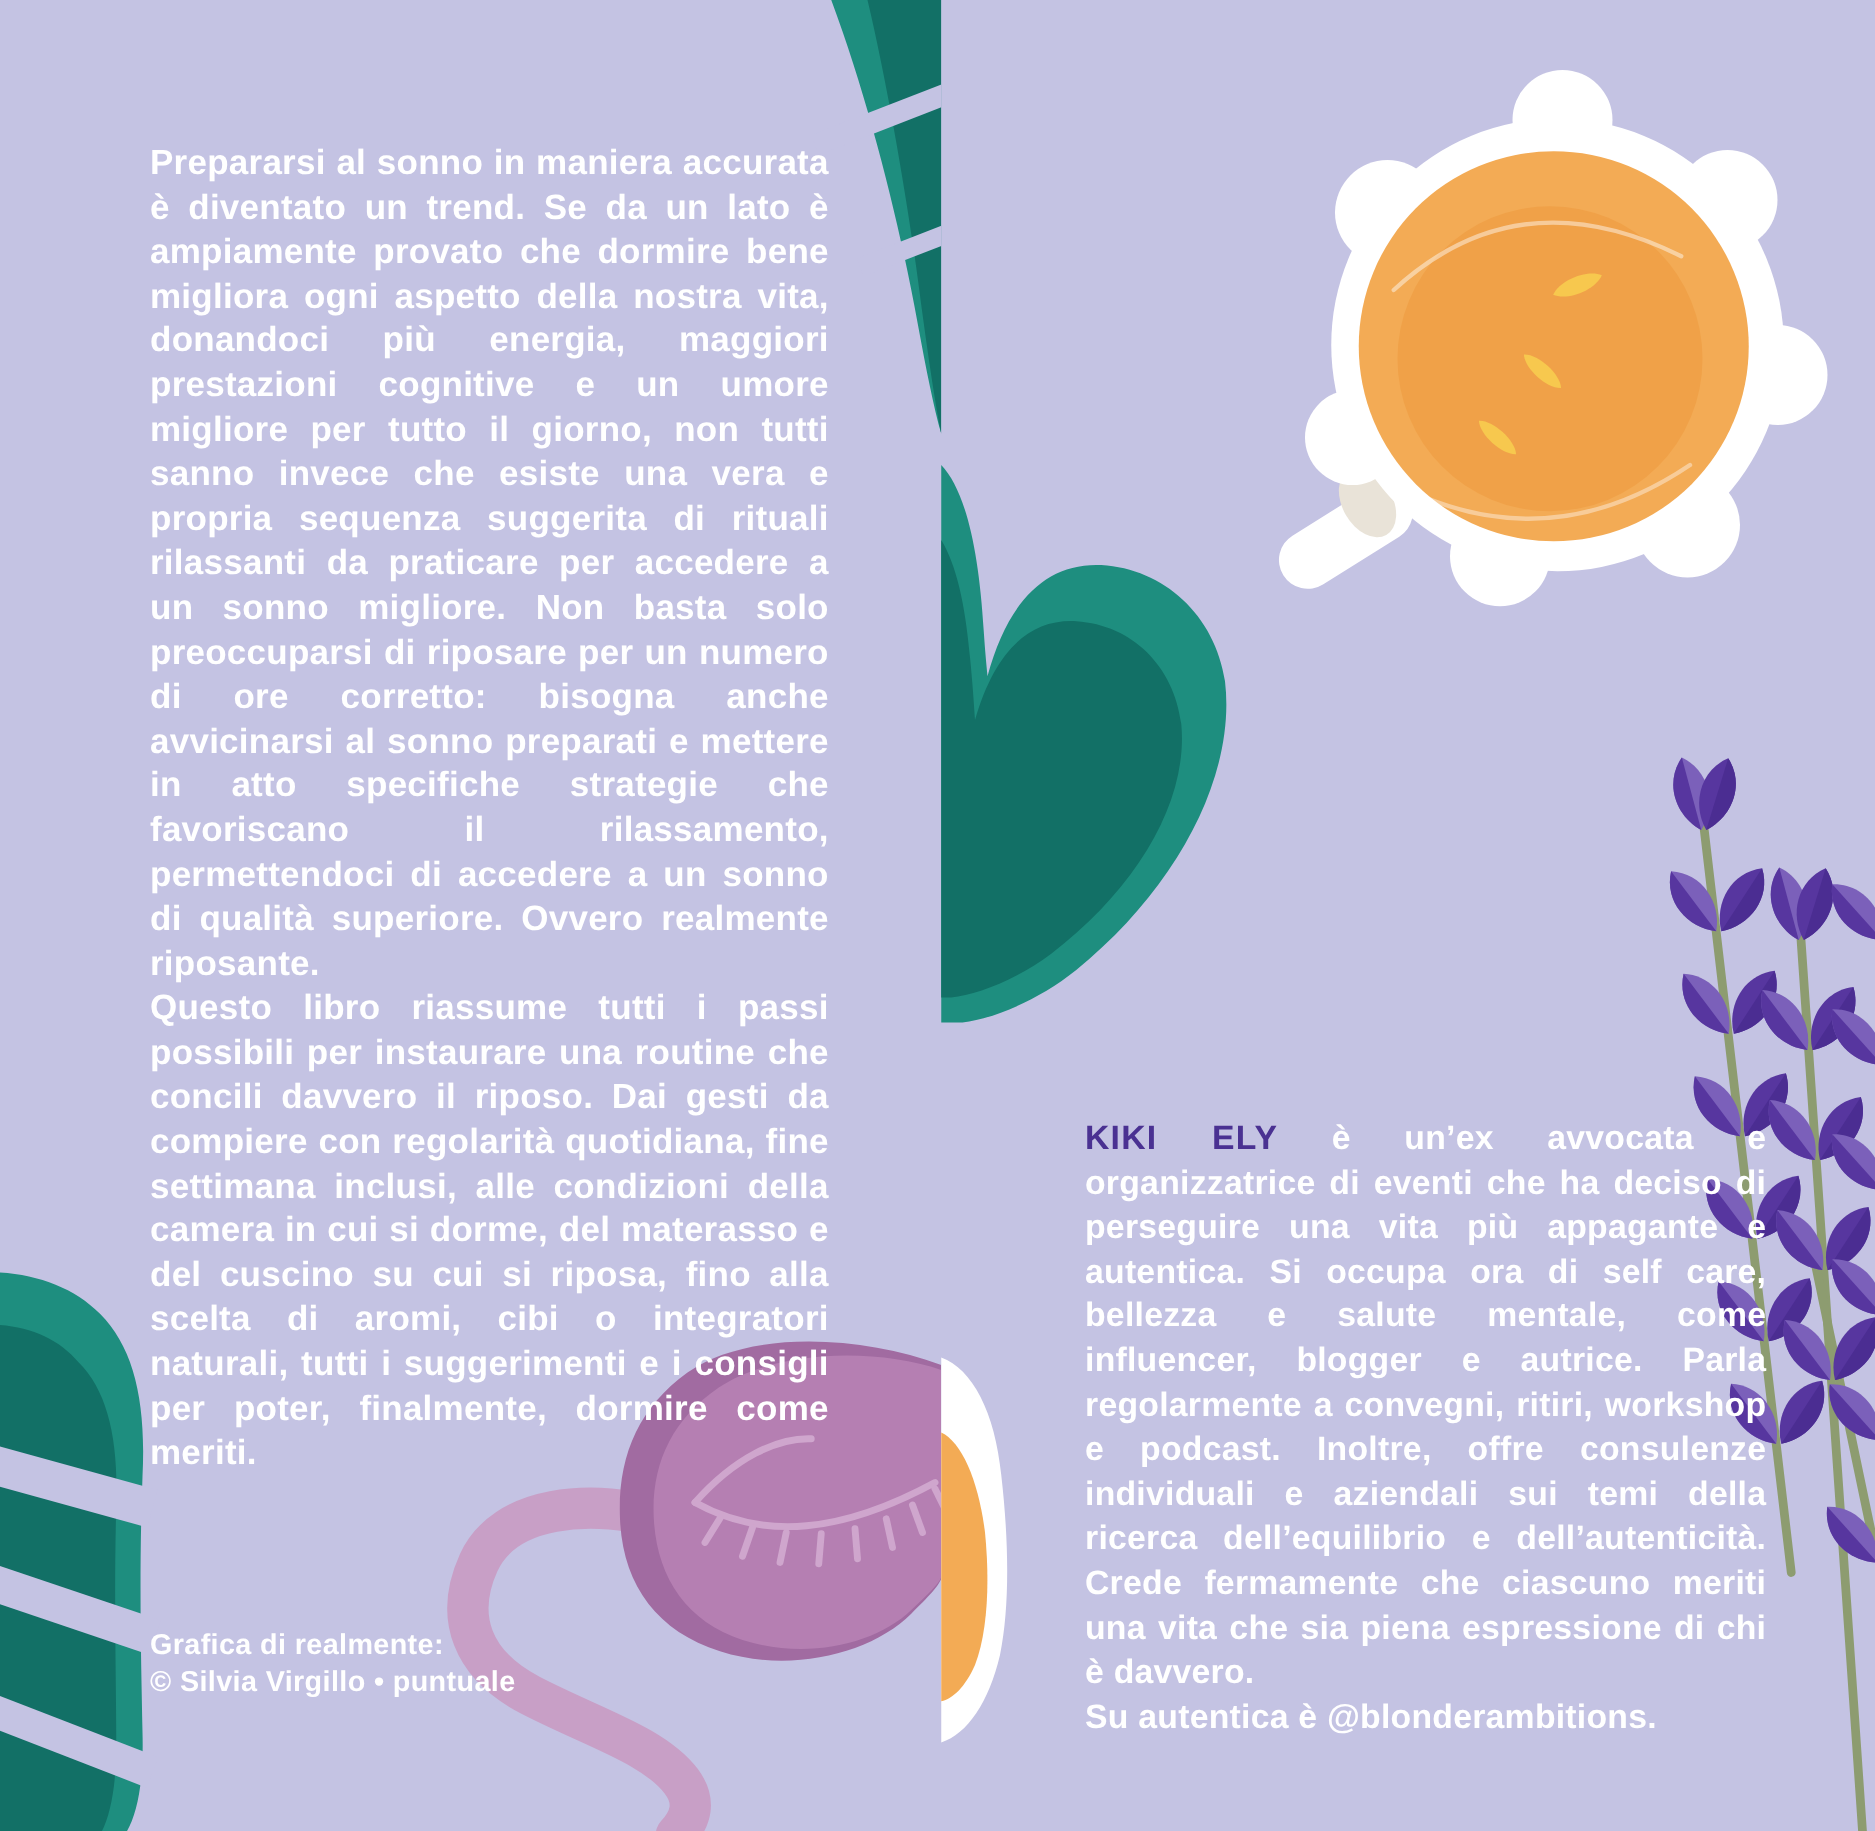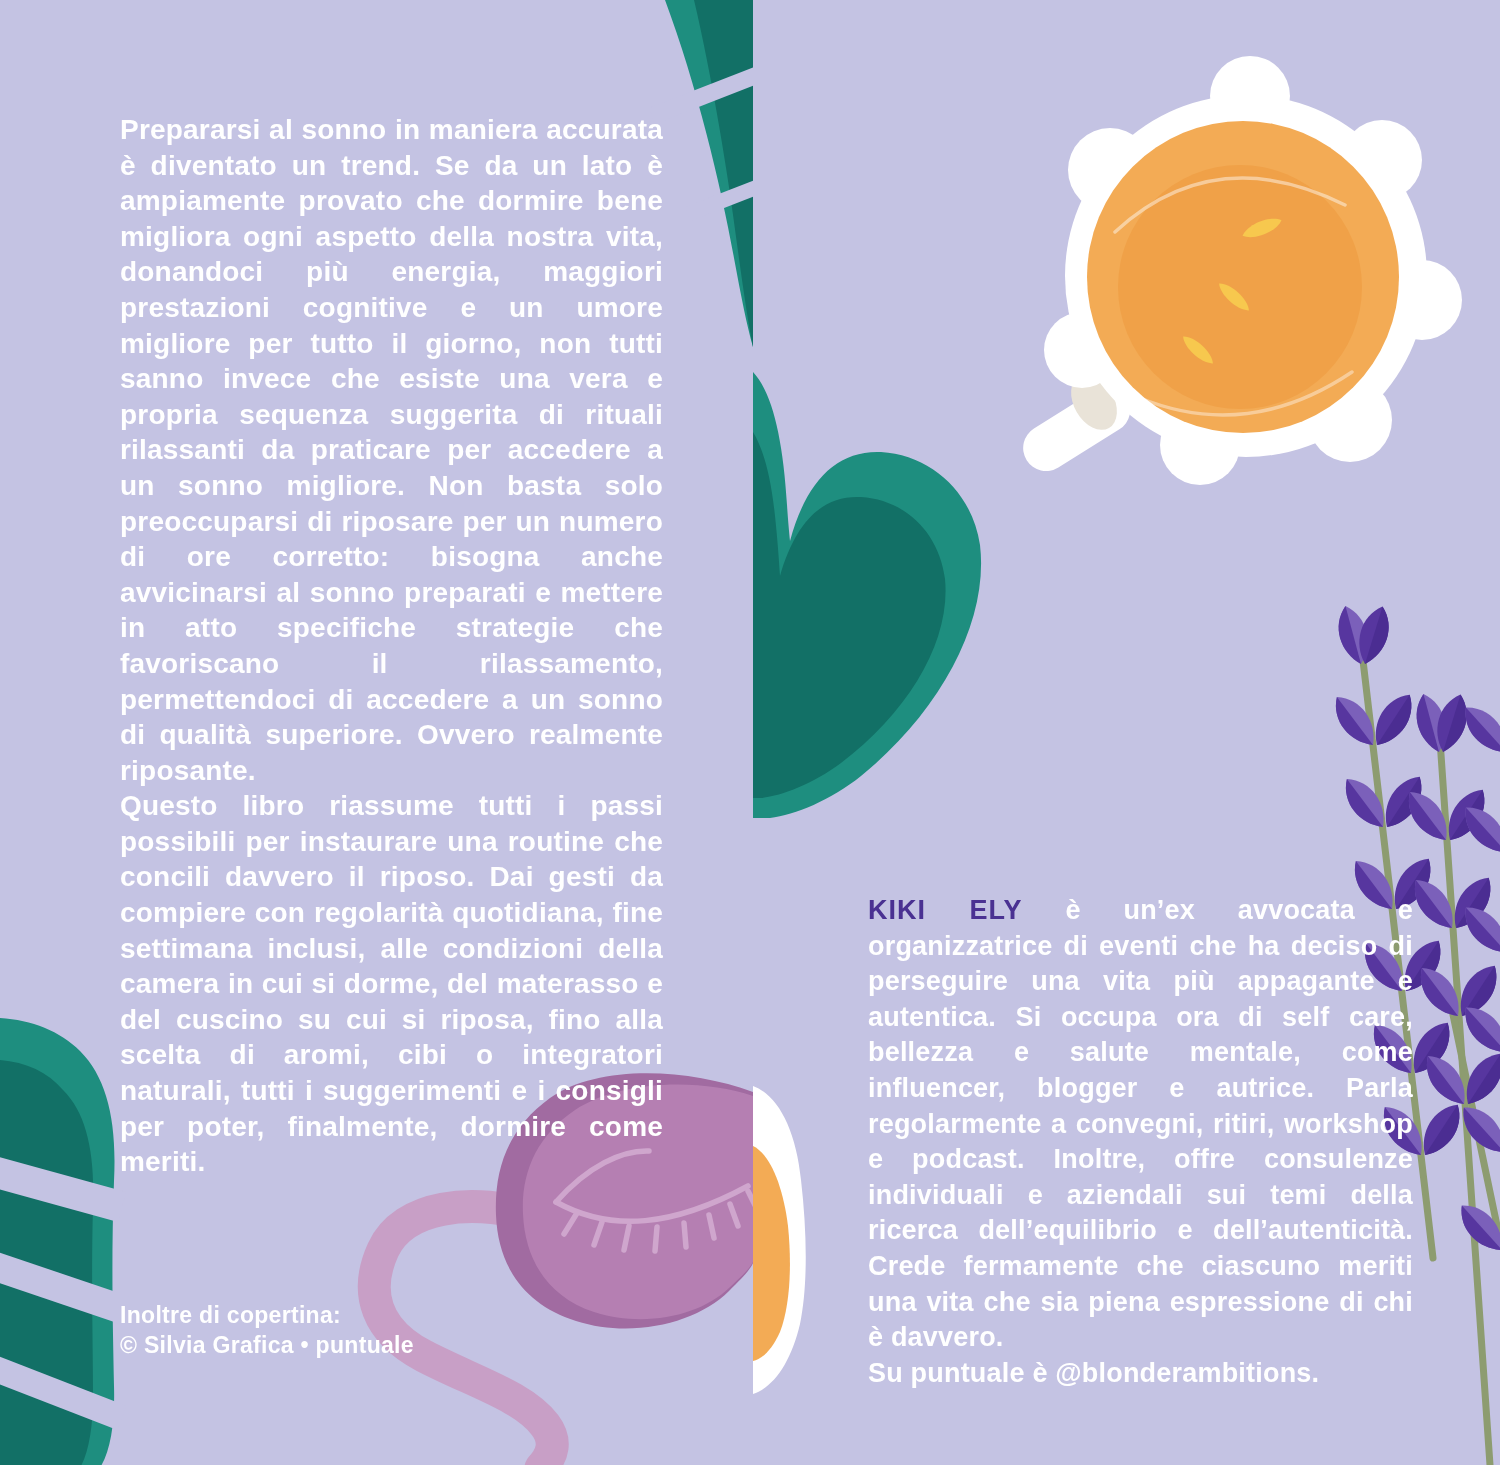--- a/index.html
+++ b/index.html
@@ -181,21 +181,21 @@
   </g>
 </svg>
 
 <div class="textlayer">
   <div class="flap-copy">
     <p>Prepararsi al sonno in maniera accurata è diventato un trend. Se da un lato è ampiamente provato che dormire bene migliora ogni aspetto della nostra vita, donandoci più energia, maggiori prestazioni cognitive e un umore migliore per tutto il giorno, non tutti sanno invece che esiste una vera e propria sequenza suggerita di rituali rilassanti da praticare per accedere a un sonno migliore. Non basta solo preoccuparsi di riposare per un numero di ore corretto: bisogna anche avvicinarsi al sonno preparati e mettere in atto specifiche strategie che favoriscano il rilassamento, permettendoci di accedere a un sonno di qualità superiore. Ovvero realmente riposante.</p>
     <p>Questo libro riassume tutti i passi possibili per instaurare una routine che concili davvero il riposo. Dai gesti da compiere con regolarità quotidiana, fine settimana inclusi, alle condizioni della camera in cui si dorme, del materasso e del cuscino su cui si riposa, fino alla scelta di aromi, cibi o integratori naturali, tutti i suggerimenti e i consigli per poter, finalmente, dormire come meriti.</p>
   </div>
 
   <div class="credit">
-    <div>Inoltre di copertina:</div>
-    <div>© Silvia Grafica • puntuale</div>
+    <div>Grafica di realmente:</div>
+    <div>© Silvia Virgillo • puntuale</div>
   </div>
 
   <div class="bio-copy">
     <p><span class="author-name">KIKI ELY</span><span> è un’ex avvocata e organizzatrice di eventi che ha deciso di perseguire una vita più appagante e autentica. Si occupa ora di self care, bellezza e salute mentale, come influencer, blogger e autrice. Parla regolarmente a convegni, ritiri, workshop e podcast. Inoltre, offre consulenze individuali e aziendali sui temi della ricerca dell’equilibrio e dell’autenticità. Crede fermamente che ciascuno meriti una vita che sia piena espressione di chi è davvero.</span></p>
-    <p>Su puntuale è @blonderambitions.</p>
+    <p>Su autentica è @blonderambitions.</p>
   </div>
 </div>
 
 </body></html>

